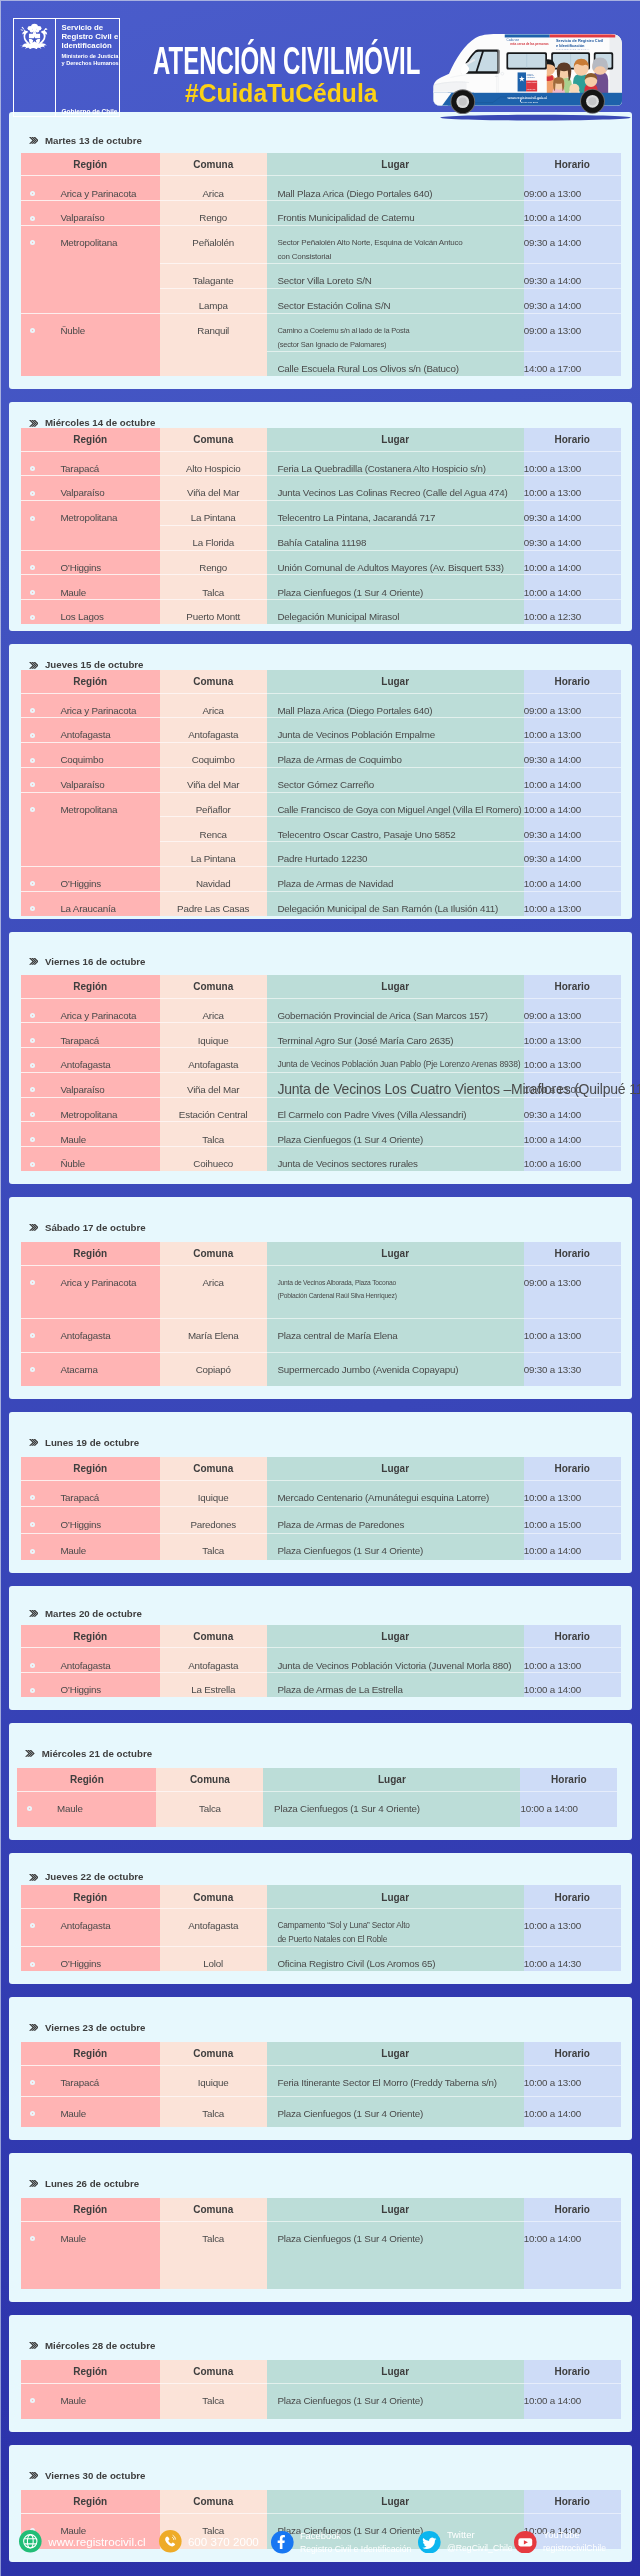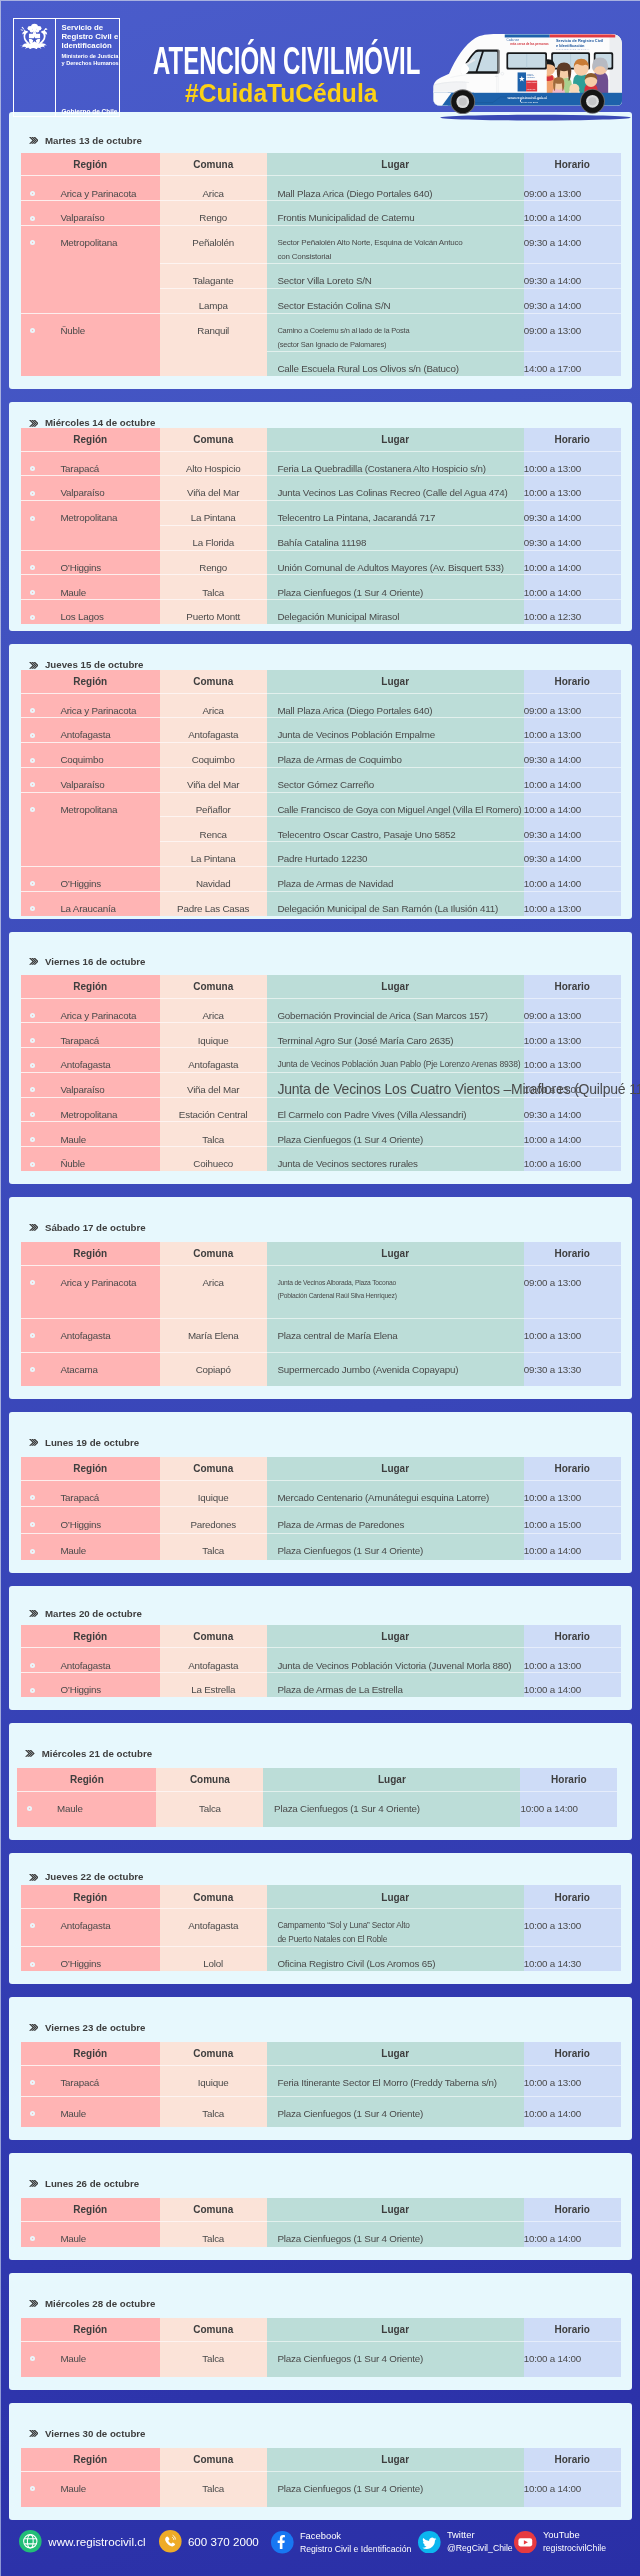--- a/index.html
+++ b/index.html
@@ -1074,21 +1074,21 @@
                   <span>Maule</span>
                 </span>
               </td>
               <td class="c">Talca</td>
               <td class="l">Plaza Cienfuegos (1 Sur 4 Oriente)</td>
               <td class="h">10:00 a 14:00</td>
             </tr>
           </tbody>
         </table>
       </div>
-      <div class="card" style="height: 107px;">
+      <div class="card" style="height: 149px;">
         <div class="cardhead">
           <svg class="chev" viewBox="0 0 15.5 10.8">
             <g fill="#3b3b3b">
               <path d="M0 0 L5.6 5.4 L0 10.8 L2.9 10.8 L8.5 5.4 L2.9 0 Z"></path>
               <path d="M3.5 0 L9.1 5.4 L3.5 10.8 L6.4 10.8 L12 5.4 L6.4 0 Z"></path>
               <path d="M7.0 0 L12.6 5.4 L7.0 10.8 L9.9 10.8 L15.5 5.4 L9.9 0 Z"></path>
             </g>
           </svg>
           <div class="cardtitle">Lunes 26 de octubre</div>
         </div>

